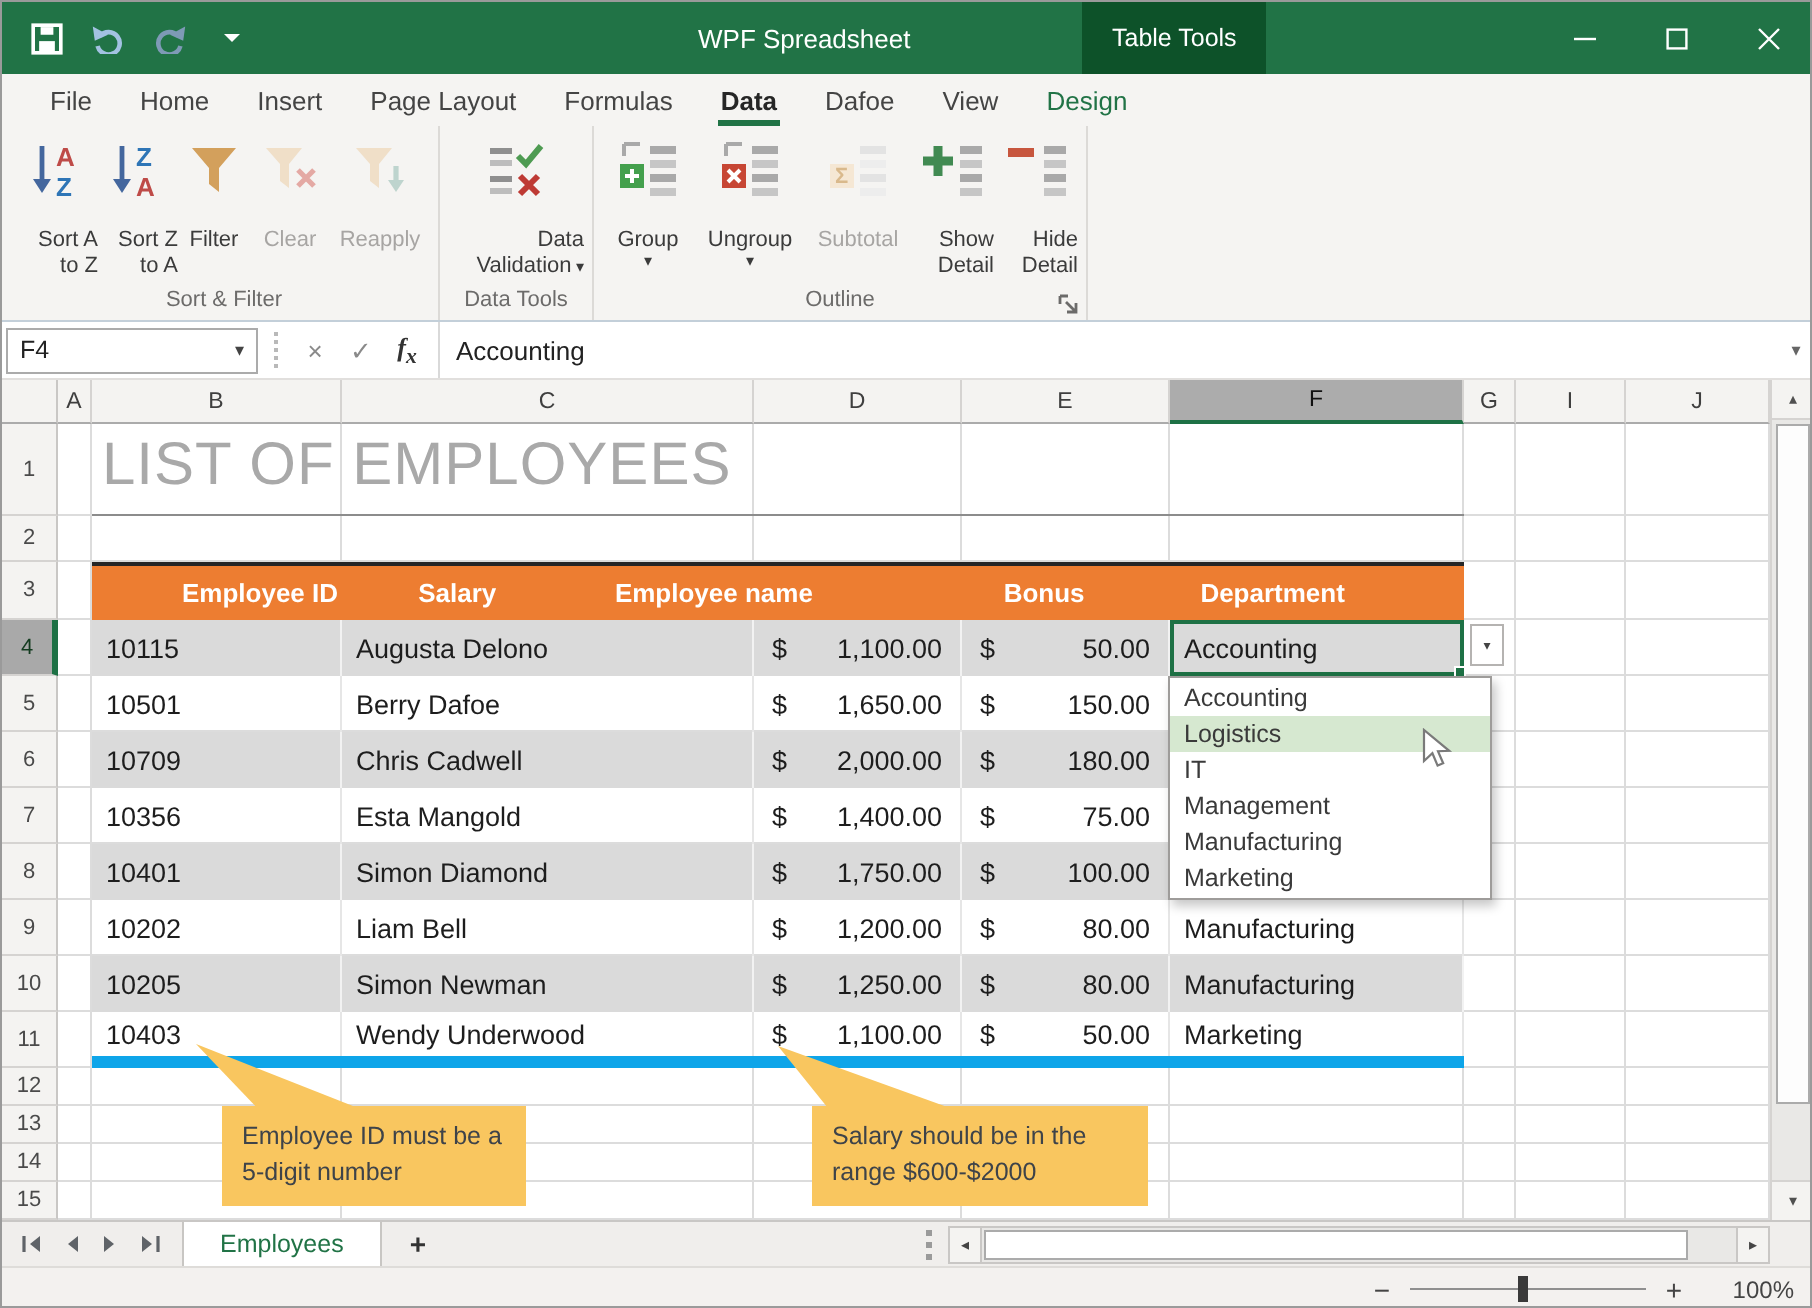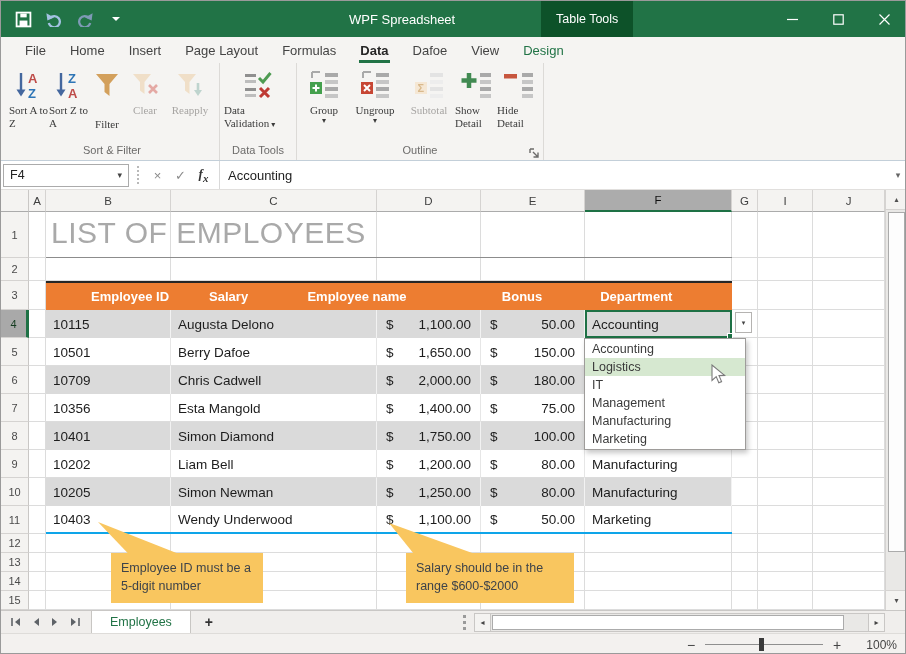--- a/index.html
+++ b/index.html
@@ -17,21 +17,21 @@
   .tab{padding:0 12px;display:flex;align-items:center;position:relative;}
   .tab.active{font-weight:bold;color:#262626;}
   .tab.active::after{content:'';position:absolute;left:11px;right:11px;bottom:0;height:3px;background:#217346;}
   .tab.contextual{color:#217346;}
   
   .ribbon{position:absolute;left:0;top:62px;width:906px;height:98px;background:#f5f4f2;border-bottom:1px solid #c3cfd9;box-sizing:border-box;display:flex;padding-left:4px;}
   .rgroup{position:relative;display:flex;flex-direction:column;border-right:1px solid #dcdad7;padding:0 4px;}
   .rbtns{flex:1;display:flex;align-items:stretch;}
   .rbtn{display:flex;flex-direction:column;align-items:center;padding-top:5px;}
   .ricon{height:34px;display:flex;align-items:center;justify-content:center;}
-  .rlabel{font-size:11px;line-height:1.2;text-align:left;color:#3b3b3b;margin-top:2px;font-family:Liberation Serif, serif;}
+  .rlabel{font-size:11px;line-height:1.2;text-align:right;color:#3b3b3b;margin-top:12px;}
   .rbtn.disabled .rlabel{color:#a7a5a3;}
   .ddarr{font-size:8px;color:#3b3b3b;}
   .ddarr-below{font-size:8px;color:#3b3b3b;line-height:7px;text-align:center;}
   .rglabel{height:17px;font-size:11px;color:#6c6b6a;text-align:center;line-height:15px;}
   .dlauncher{position:absolute;right:3px;bottom:3px;width:12px;height:12px;}
   
   .formulabar{position:absolute;left:0;top:160px;width:906px;height:29px;background:#fff;border-bottom:1px solid #e1dfdd;box-sizing:border-box;display:flex;align-items:center;padding-left:2px;}
   .namebox{width:126px;height:23px;border:1px solid #ababab;box-sizing:border-box;display:flex;align-items:center;justify-content:space-between;padding:0 6px;font-size:12.5px;color:#222;}
   .nb-arrow{color:#444;font-size:9px;}
   .fb-dots{width:4px;height:18px;border-left:2px dotted #b9b9b9;margin:0 3px 0 8px;}
@@ -52,21 +52,21 @@
   .grow{display:flex;}
   .gcell{border-right:1px solid #dcdcdc;border-bottom:1px solid #dcdcdc;box-sizing:border-box;}
   
   .sheet-title{position:absolute;left:22px;top:4px;font-size:30px;font-weight:300;color:#a9a9a9;letter-spacing:.5px;}
   .title-underline{position:absolute;left:17px;top:45px;width:686px;height:1px;background:#8c8c8c;}
   #tablewrap{position:absolute;left:17px;top:69px;width:686px;}
   .trow{display:flex;}
   .trow.thead{height:29px;background:#ed7d31;border-top:2px solid #262626;box-sizing:border-box;color:#fff;font-weight:bold;font-size:13px;}
   .trow.tdata{height:28px;font-size:13.5px;color:#1d1d1d;}
   .trow.tdata.band{background:#dadada;}
-  .trow.tdata.lastrow{border-bottom:2px solid #0ea5e9;box-sizing:border-box;}
+  .trow.tdata.lastrow{border-bottom:6px solid #0ea5e9;box-sizing:border-box;}
   .tcell{box-sizing:border-box;display:flex;align-items:center;overflow:hidden;}
   .tcell.txt{padding-left:7px;}
   .tcell.money{justify-content:space-between;padding:0 9px;}
   .trow.tdata .tcell{border-right:1px solid #e6e6e6;}
   .trow.tdata.band .tcell{border-right:1px solid rgba(255,255,255,.65);}
   .selring{position:absolute;left:556px;top:98px;width:147px;height:28px;border:2px solid #1e7145;box-sizing:border-box;pointer-events:none;}
   .fillhandle{position:absolute;left:698px;top:121px;width:6px;height:6px;background:#1e7145;border:1px solid #fff;box-sizing:border-box;}
   .ddbtn{position:absolute;left:706px;top:100px;width:17px;height:21px;background:#fff;border:1px solid #b5b3b1;box-sizing:border-box;display:flex;align-items:center;justify-content:center;font-size:7px;color:#444;}
   #dropdown{position:absolute;left:555px;top:126px;width:162px;background:#fff;border:1px solid #9e9c9a;box-sizing:border-box;box-shadow:2px 3px 5px rgba(0,0,0,.22);padding:1px 0;}
   .dditem{height:18px;line-height:18px;padding-left:7px;font-size:12.5px;color:#3a3a3a;}
@@ -187,21 +187,21 @@
             <div class="ricon">
               <svg width="32" height="32" viewBox="0 0 32 32">
                 <path d="M8 4v19" stroke="#44679e" stroke-width="2.4" fill="none"></path>
                 <path d="M3.5 20.5 L8 27.5 L12.5 20.5 Z" fill="#44679e"></path>
                 <text x="15" y="14" font-size="13" font-weight="bold" fill="#2e75b6" font-family="Liberation Sans,sans-serif">Z</text>
                 <text x="15" y="29" font-size="13" font-weight="bold" fill="#be4b48" font-family="Liberation Sans,sans-serif">A</text>
               </svg>
             </div>
             <div class="rlabel">Sort Z to A</div>
           </div>
-          <div class="rbtn" style="width: 36px; gap: 14px;">
+          <div class="rbtn" style="width: 36px;">
             <div class="ricon">
               <svg width="32" height="32" viewBox="0 0 32 32">
                 <path d="M5 5 H27 L18.5 15 V27 L13.5 23 V15 Z" fill="#d3a05c"></path>
               </svg>
             </div>
             <div class="rlabel">Filter</div>
           </div>
           <div class="rbtn disabled" style="width: 40px;">
             <div class="ricon">
               <svg width="32" height="32" viewBox="0 0 32 32">

